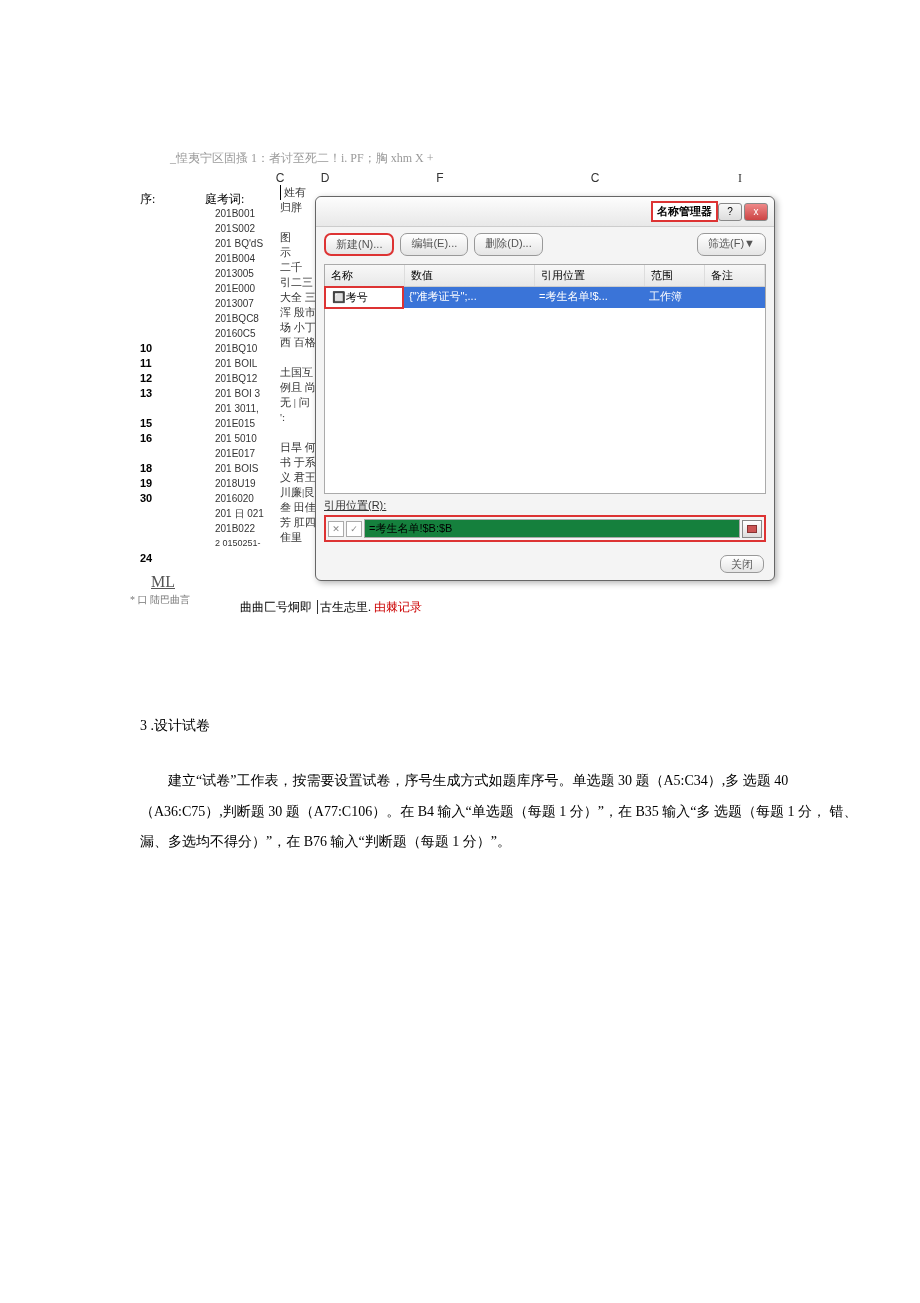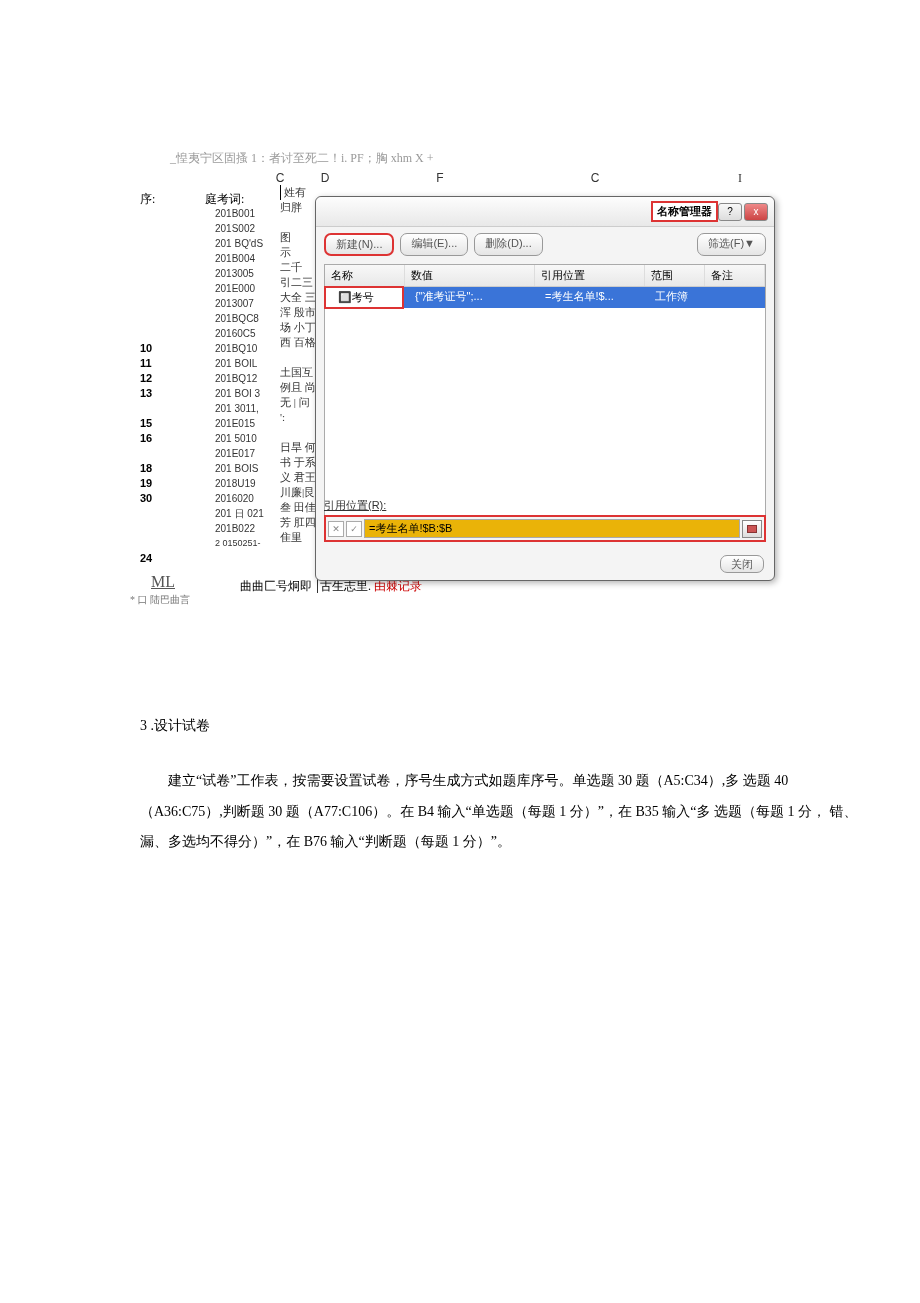--- a/index.html
+++ b/index.html
@@ -93,21 +93,21 @@
   .footer-note {
     position: absolute;
     left: -10px;
     top: 422px;
     font-size: 10px;
     color: #777;
   }
   .bottom-line {
     position: absolute;
     left: 100px;
-    top: 407px;
+    top: 428px;
     font-size: 12px;
   }
   .bottom-line .red { color: #c00; }
   .dialog {
     position: absolute;
     left: 175px;
     top: 25px;
     width: 460px;
     height: 385px;
     background: #f4f4f4;
@@ -157,21 +157,21 @@
     border-radius: 7px;
     padding: 2px 10px;
     font-size: 11px;
     color: #555;
   }
   .btn.redbox { border: 2px solid #d33; }
   .list-area {
     margin: 2px 8px;
     background: #fff;
     border: 1px solid #aaa;
-    height: 256px;
+    height: 230px;
     position: relative;
   }
   .list-header {
     display: flex;
     background: linear-gradient(#f8f8f8,#e8e8e8);
     border-bottom: 1px solid #ccc;
     font-size: 11px;
   }
   .list-header span {
     padding: 3px 6px;
@@ -181,21 +181,21 @@
   .lh-value { width: 130px; }
   .lh-ref { width: 110px; }
   .lh-scope { width: 60px; }
   .lh-note { flex: 1; }
   .list-row {
     display: flex;
     background: #3a74d8;
     color: #fff;
     font-size: 11px;
   }
-  .list-row span { padding: 2px 12px; overflow: hidden; white-space: nowrap; }
+  .list-row span { padding: 2px 6px; overflow: hidden; white-space: nowrap; }
   .lr-name { width: 80px; border: 2px solid #d33; background: #fff; color: #000; margin: -1px; }
   .lr-value { width: 130px; }
   .lr-ref { width: 110px; }
   .lr-scope { width: 60px; }
   .ref-section {
     position: absolute;
     bottom: 38px;
     left: 8px;
     right: 8px;
   }
@@ -218,21 +218,21 @@
     border: 1px solid #aaa;
     background: #fff;
     font-size: 9px;
     text-align: center;
     line-height: 14px;
     color: #888;
   }
   .ref-input {
     flex: 1;
     border: 1px solid #aaa;
-    background: #eab308;
+    background: #15803d;
     padding: 1px 4px;
     font-size: 11px;
     font-family: Arial;
   }
   .ref-picker {
     width: 20px; height: 18px;
     border: 1px solid #888;
     background: linear-gradient(#fff,#ddd);
     margin-left: auto;
     position: relative;

